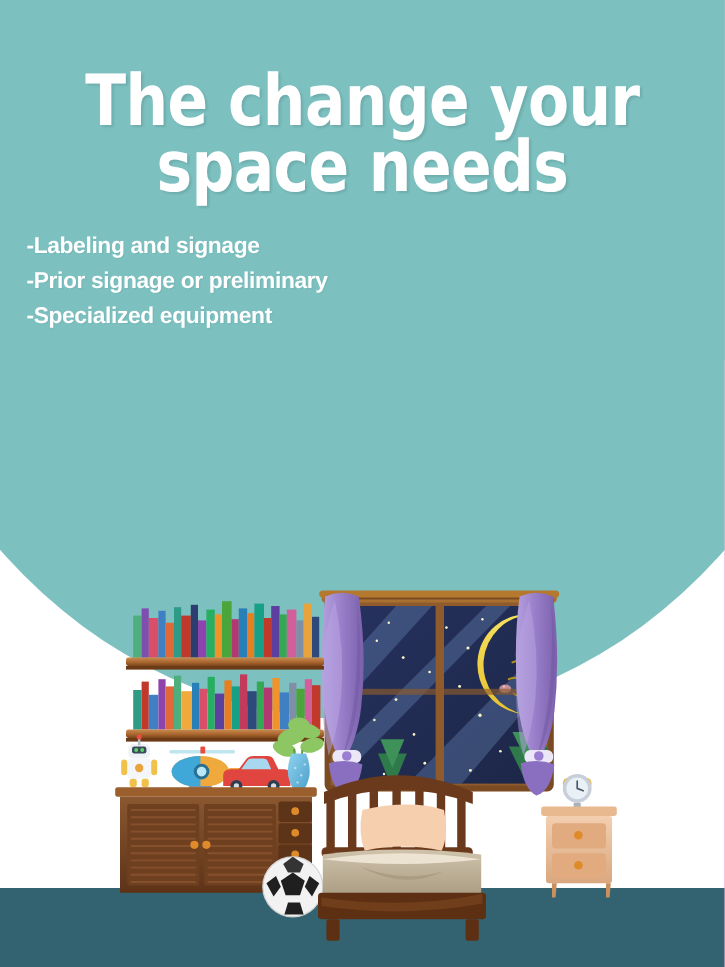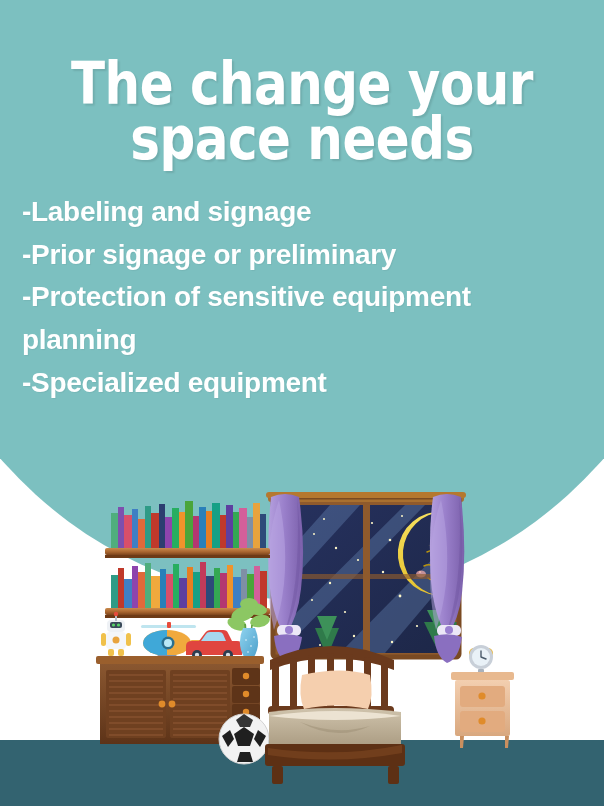--- a/index.html
+++ b/index.html
@@ -85,21 +85,21 @@
   .bullets {
     margin: 0;
     padding: 24px 16px 0 22px;
     list-style: none;
   }
 
   .bullet {
     color: #ffffff;
     font-family: "Liberation Sans", sans-serif;
     font-weight: 700;
-    font-size: 28px;
+    font-size: 19px;
     line-height: 1.53;
     letter-spacing: -0.3px;
     white-space: pre-line;
     text-shadow: 1px 1px 1px rgba(0,0,0,0.05);
   }
 
   
   .scene {
     position: absolute;
     left: 0;
@@ -456,19 +456,17 @@
       </g>
     </svg>
   </div>
 
   <div class="text-block">
     <h1 class="title">The change your
 space needs</h1>
     <ul class="bullets">
       <li class="bullet">-Labeling and signage</li>
       <li class="bullet">-Prior signage or preliminary</li>
-      <li class="bullet">-Protection of sensitive equipment
-  planning</li>
       <li class="bullet">-Specialized equipment</li>
     </ul>
   </div>
 
 </div>
 
 </body></html>

